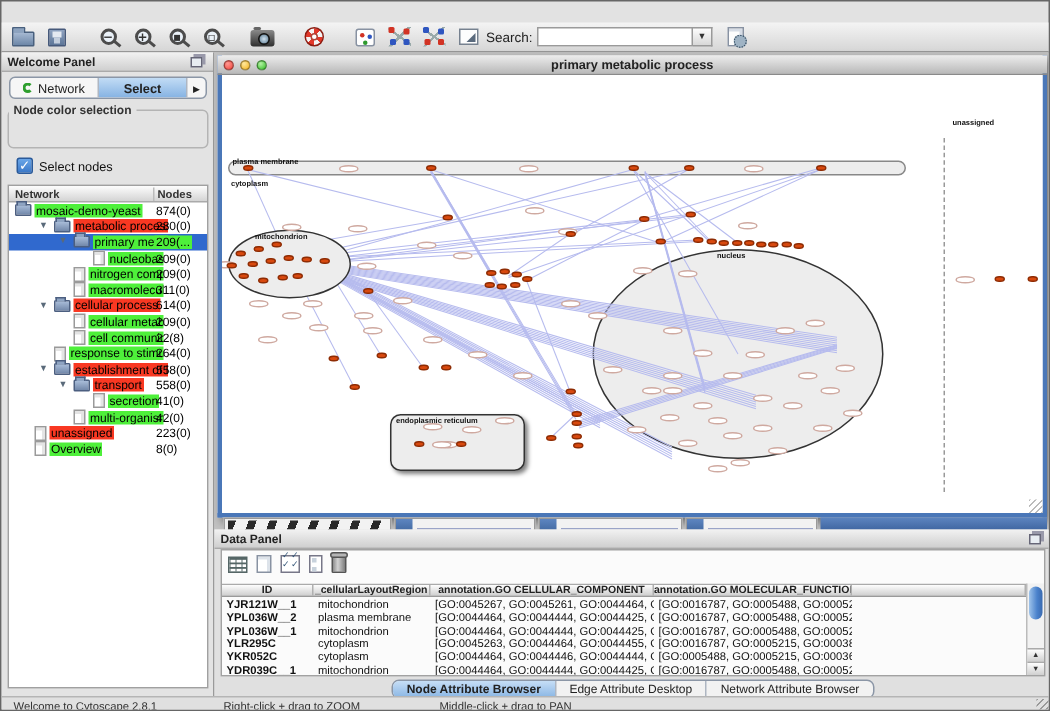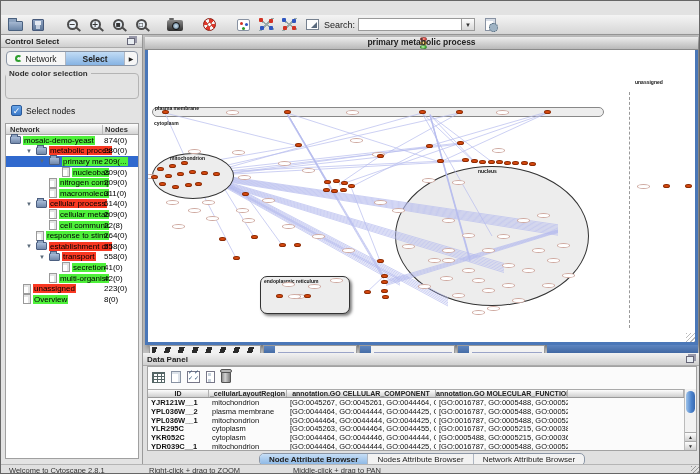--- a/index.html
+++ b/index.html
@@ -90,21 +90,21 @@
   .tlabel.green{background:#4ef03a;}
   .tlabel.red{background:#f93822;}
   .tcount{position:absolute;left:97px;padding:0 1px;background:transparent;}
   .trow.sel .tcount{background:#4ef03a;}
   
   .workspace{position:absolute;left:142px;top:34px;width:558px;height:429px;background:#c2c2c2;}
   .netwin{position:absolute;left:2px;top:2px;width:553px;height:308px;background:#fff;
      border-left:3px solid #4a77b8;border-right:3px solid #4a77b8;border-bottom:3px solid #4a77b8;
      box-shadow:2px 3px 6px rgba(0,0,0,.45);}
   .netwin .wtitle{height:13px;background:linear-gradient(#ececec,#b9b9b9);border-bottom:1px solid #8a8a8a;
-     display:flex;align-items:center;position:relative;margin:0 -3px;flex-direction:column;}
+     display:flex;align-items:center;position:relative;margin:0 -3px;}
   .netwin .wtitle .tl{width:7px;height:7px;margin-left:4px;}
   .netwin .wtitletext{position:absolute;left:0;right:0;text-align:center;font-size:8.5px;font-weight:bold;color:#222;}
   .canvas{position:relative;width:547px;height:291px;background:#fff;overflow:hidden;}
   .canvas svg{position:absolute;left:0;top:0;}
   .region{position:absolute;background:#ededed;border:1px solid #333;}
   .rlabel{position:absolute;font-size:5px;font-weight:bold;color:#111;line-height:5px;white-space:nowrap;}
   .gnode{position:absolute;width:7px;height:4.5px;border-radius:50%;z-index:3;}
   .goval{position:absolute;width:13px;height:4.5px;border-radius:50%;background:#fff;border:0.5px solid #cfa9a0;z-index:2;}
   .grip{position:absolute;right:0;bottom:0;width:9px;height:9px;
      background:repeating-linear-gradient(135deg,#bbb 0 1px,transparent 1px 3px);}
@@ -211,21 +211,21 @@
     <span class="searchlbl">Search:</span>
     <input class="searchbox" value="" style="">
     <span class="ddarrow">▼</span>
     <span class="tbtn" style="margin-left:5px;">
         <span class="i-docgear"></span>
       </span>
   </div>
 
   <div class="cpanel">
     <div class="phead">
-      <span>Control Select</span>
+      <span>Welcome Panel</span>
       <span class="i-float"></span>
     </div>
     <div class="seg">
       <span class="s" id="cp-tab-0">
           <span class="spin"></span>
           <span>Network</span>
         </span>
       <span class="s sel" id="cp-tab-1">
           <span>Select</span>
         </span>
@@ -624,21 +624,21 @@
         </div>
         <div class="dscroll">
           <div class="dthumb"></div>
           <div class="dscrollbtn" style="bottom:9px;">▲</div>
           <div class="dscrollbtn" style="bottom:0;">▼</div>
         </div>
       </div>
       <div class="dtabs">
           <div class="dtabgrp" id="dp-tabs">
             <div class="dtab sel">Node Attribute Browser</div>
-            <div class="dtab">Nodes Attribute Browser</div>
+            <div class="dtab">Edge Attribute Desktop</div>
             <div class="dtab">Network Attribute Browser</div>
           </div>
         </div>
     </div>
   </div>
 
   <div class="statusbar">
     <span style="left:8px;">Welcome to Cytoscape 2.8.1</span>
     <span style="left:148px;">Right-click + drag to ZOOM</span>
     <span style="left:292px;">Middle-click + drag to PAN</span>

